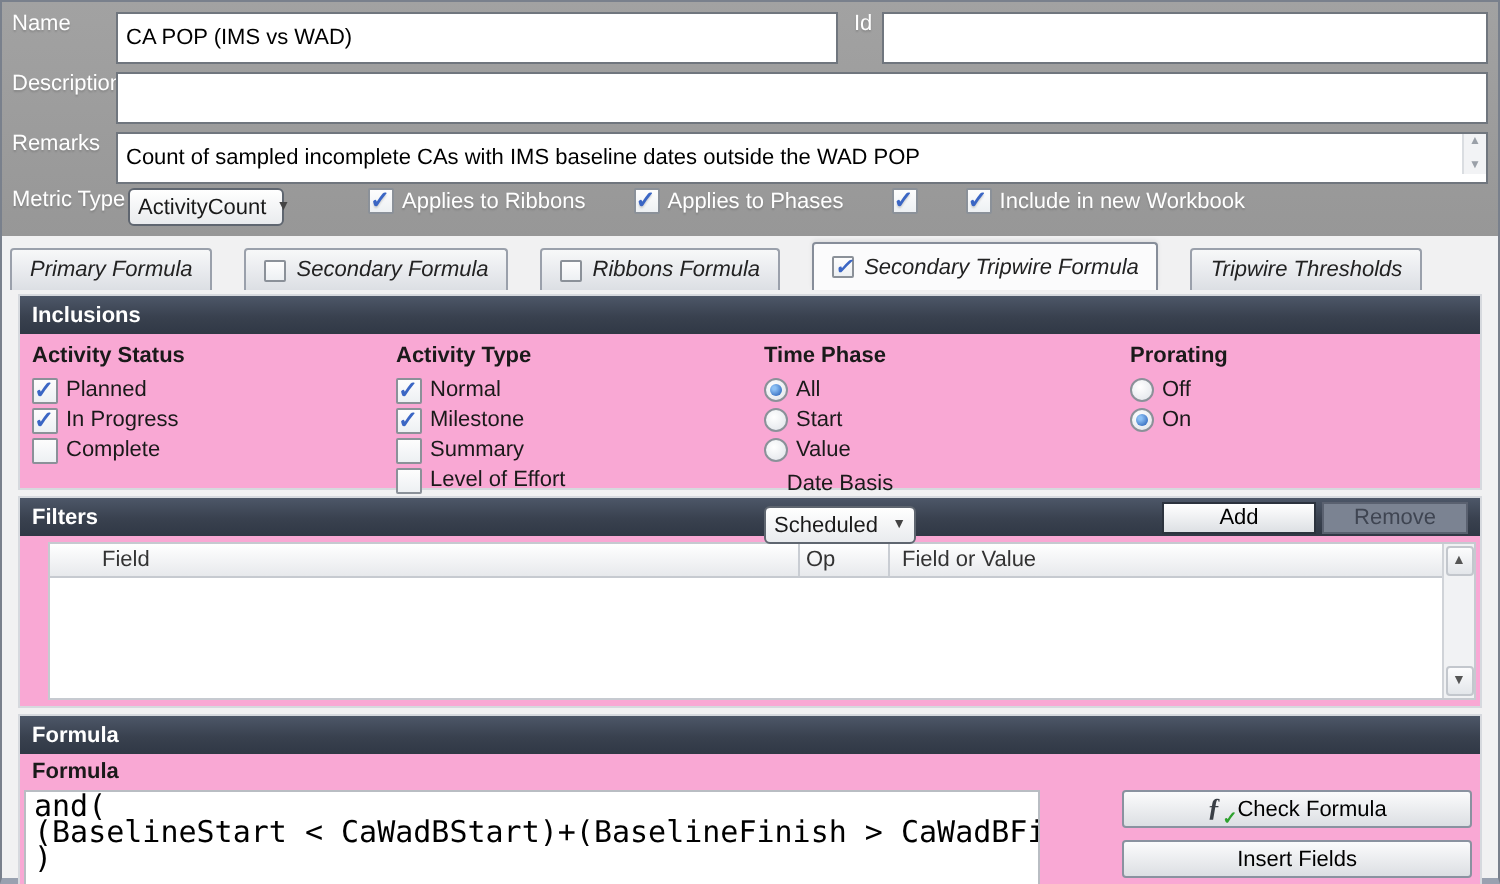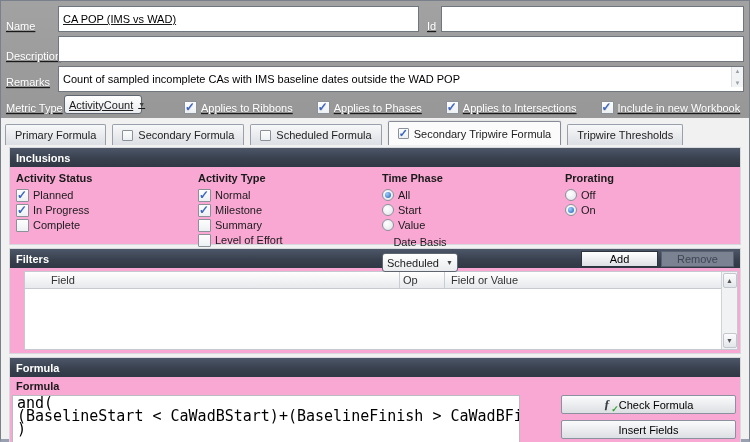--- a/index.html
+++ b/index.html
@@ -3,21 +3,21 @@
 <meta charset="utf-8">
 <style>
   * { box-sizing: border-box; margin: 0; padding: 0; }
   html,body { width:750px; height:442px; overflow:hidden; }
   body { font-family:"Liberation Sans", sans-serif; font-size:11px; color:#1a1a1a; background:#b0b0b0; }
 
   .window { width:750px; height:442px; border:1px solid #79808c; border-bottom:3px solid #99a1b0; background:#f1f1f2; }
 
   
   .top-panel { background:linear-gradient(#a2a2a2,#979797); padding:5px 5px 4px 5px; }
-  .form-row { display:flex; align-items:flex-end; margin-bottom:4px;text-decoration:underline; }
+  .form-row { display:flex; align-items:flex-start; margin-bottom:4px; }
   .form-row:last-child { margin-bottom:0; }
   .lbl { width:52px; flex:none; color:#ffffff; text-shadow:0 1px 1px rgba(0,0,0,.15); }
   .tb { border:1px solid #70767e; background:#fff; height:19px; padding:12px 4px; font-family:inherit; font-size:11px; color:#000; }
   .name-tb { width:361px; }
   .id-lbl { width:auto; margin-left:8px; margin-right:5px; }
   .id-tb { flex:1; }
   .wide-tb { flex:1; }
   .remarks-wrap { flex:1; position:relative; height:22px; }
   .remarks-tb { width:100%; height:22px; padding-right:15px; }
   .mini-scroll { position:absolute; top:1px; right:1px; bottom:1px; width:12px; background:#f2f3f5; border-left:1px solid #dadde1; display:flex; flex-direction:column; justify-content:space-between; align-items:center; }
@@ -36,23 +36,23 @@
   
   .cb { width:13px; height:13px; flex:none; border:1px solid #8b9199; border-radius:1px; background:linear-gradient(#fdfdfd,#edf0f3); position:relative; display:inline-block; }
   .cb .mark { display:none; position:absolute; top:-2px; left:0px; color:#3b66c4; font-size:12px; font-weight:bold; }
   .cb.on .mark { display:block; }
   
   .rb { width:12px; height:12px; flex:none; border:1px solid #8b9199; border-radius:50%; background:radial-gradient(circle at 40% 35%, #ffffff, #dfe3e8); position:relative; display:inline-block; }
   .rb.on::after { content:""; position:absolute; inset:2px; border-radius:50%; background:radial-gradient(circle at 35% 35%, #8cc0f5 15%, #1e56b0); }
 
   
   .tab-strip { background:#f1f1f2; padding:4px 0 0 4px; display:flex; align-items:flex-end; height:27px; }
-  .tab { display:flex; align-items:center; gap:5px; height:21px; padding:0 9px; margin-right:6px;
+  .tab { display:flex; align-items:center; gap:5px; height:21px; padding:0 9px; margin-right:16px;
          background:linear-gradient(#f7f8f9,#dcdfe4); border:1px solid #9aa0ab; border-bottom:none;
-         border-radius:2px 2px 0 0; color:#222; cursor:default; white-space:nowrap; }
+         border-radius:2px 2px 0 0; color:#222; cursor:default; white-space:nowrap;font-style:italic; }
   .tab.active { background:#fbfbfc; height:24px; border-color:#868d99; box-shadow:0 -1px 2px rgba(0,0,0,.08); }
   .tab .cb { width:11px; height:11px; }
   .tab .cb .mark { font-size:11px; top:-2px; }
 
   
   .content { padding:2px 8px 0 8px; }
   .panel { margin-bottom:3px; border:1px solid #d6d9de; background:#f9a8d4; }
   .panel-header { height:19px; background:linear-gradient(#4d5768,#39414f 55%,#303845); color:#fff; font-weight:bold; display:flex; align-items:center; padding:0 6px; }
   .panel-header .spacer { flex:1; }
 
@@ -136,21 +136,20 @@
         <span class="opt">
           <span class="cb on">
               <span class="mark">✓</span>
             </span>
           <span>Applies to Phases</span>
         </span>
         <span class="opt">
           <span class="cb on">
               <span class="mark">✓</span>
             </span>
-          <span>Applies to Intersections</span>
         </span>
         <span class="opt">
           <span class="cb on">
               <span class="mark">✓</span>
             </span>
           <span>Include in new Workbook</span>
         </span>
 
       </div>
     </div>
@@ -159,21 +158,21 @@
   <div class="tab-strip">
     <div class="tab">
       <span>Primary Formula</span>
     </div>
     <div class="tab">
       <span class="cb"></span>
       <span>Secondary Formula</span>
     </div>
     <div class="tab">
       <span class="cb"></span>
-      <span>Scheduled Formula</span>
+      <span>Ribbons Formula</span>
     </div>
     <div class="tab active">
       <span class="cb on">
           <span class="mark">✓</span>
         </span>
       <span>Secondary Tripwire Formula</span>
     </div>
     <div class="tab">
       <span>Tripwire Thresholds</span>
     </div>

